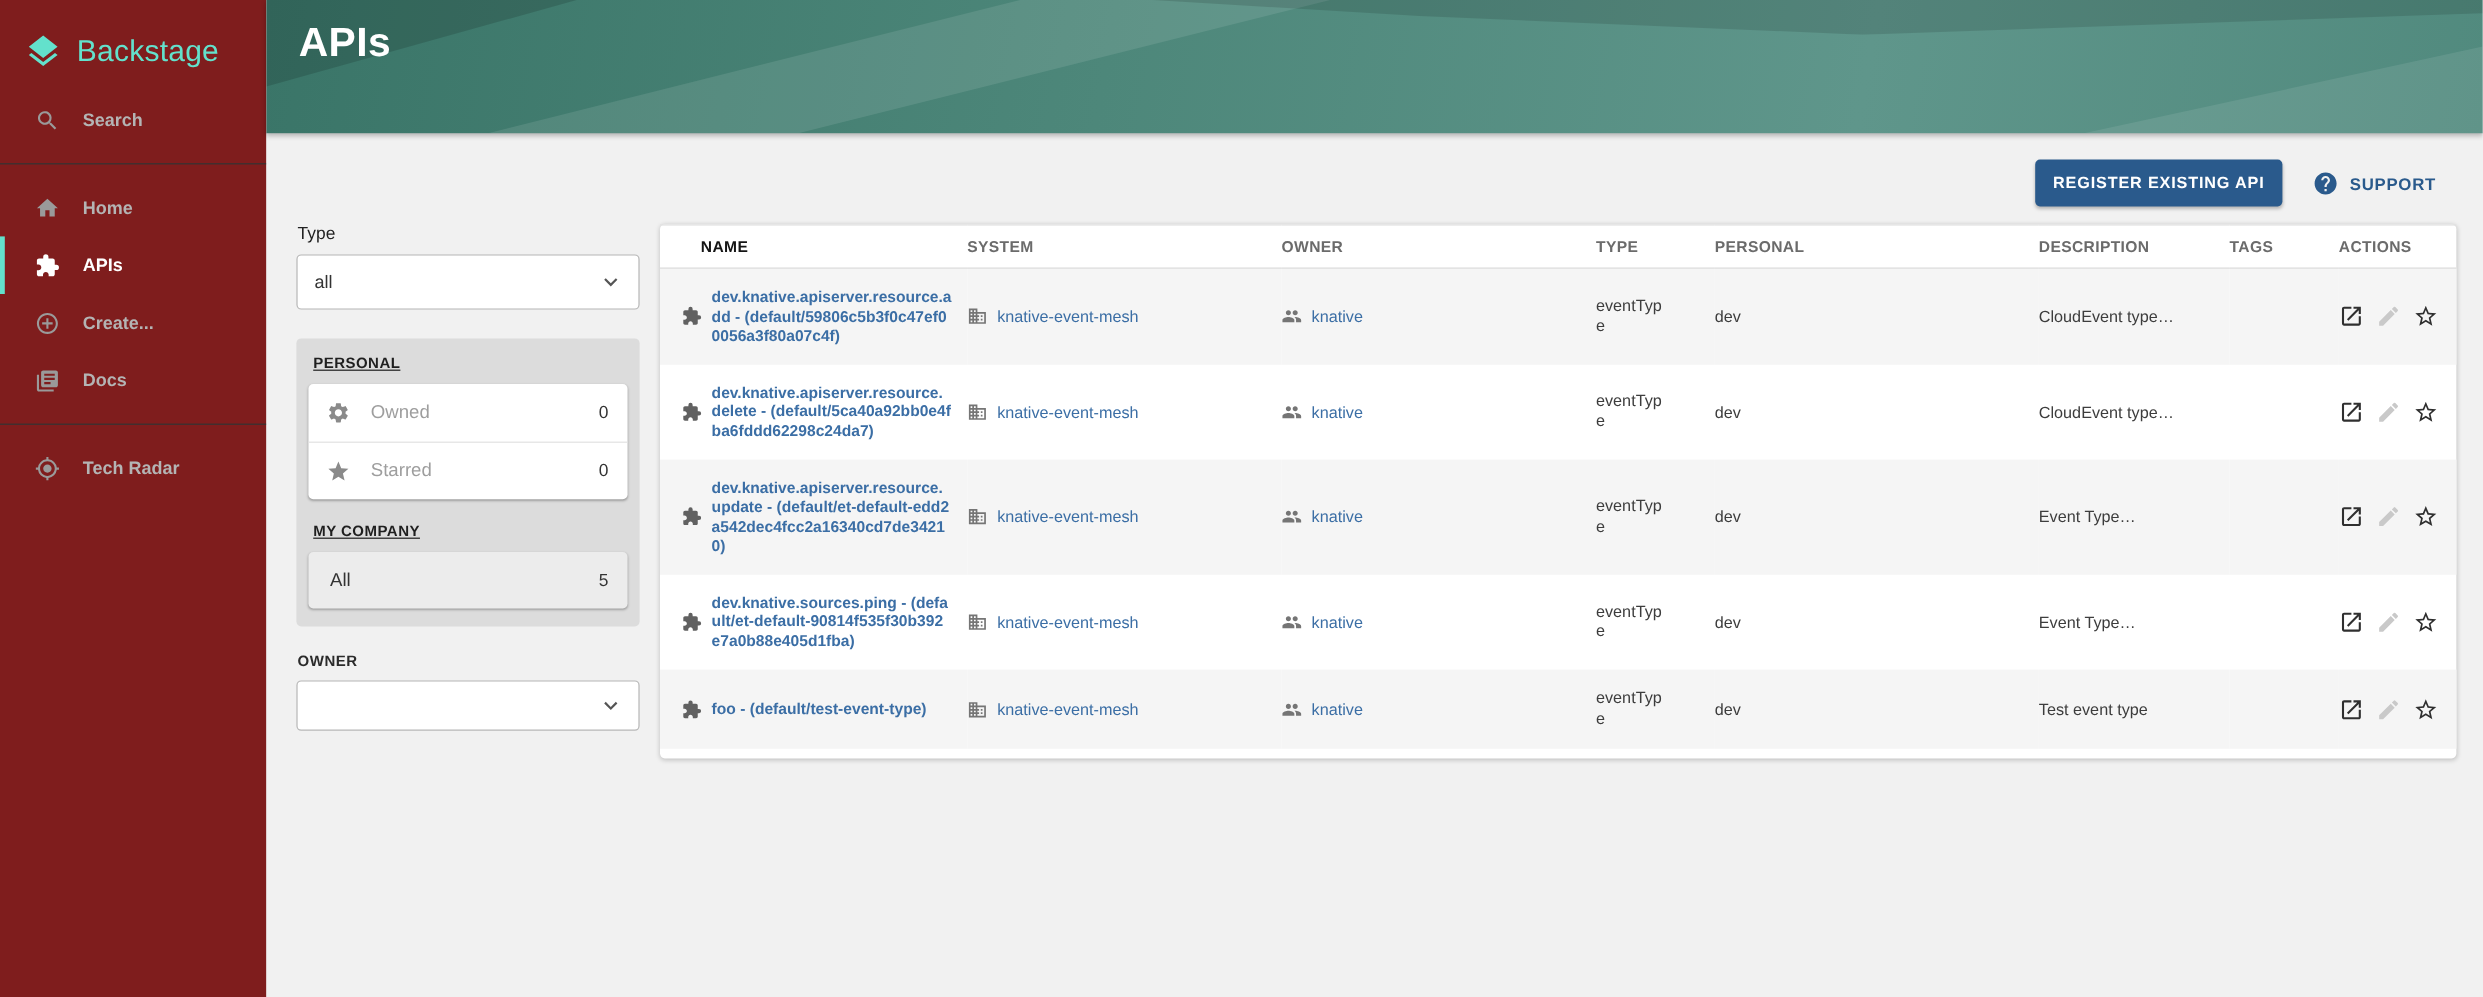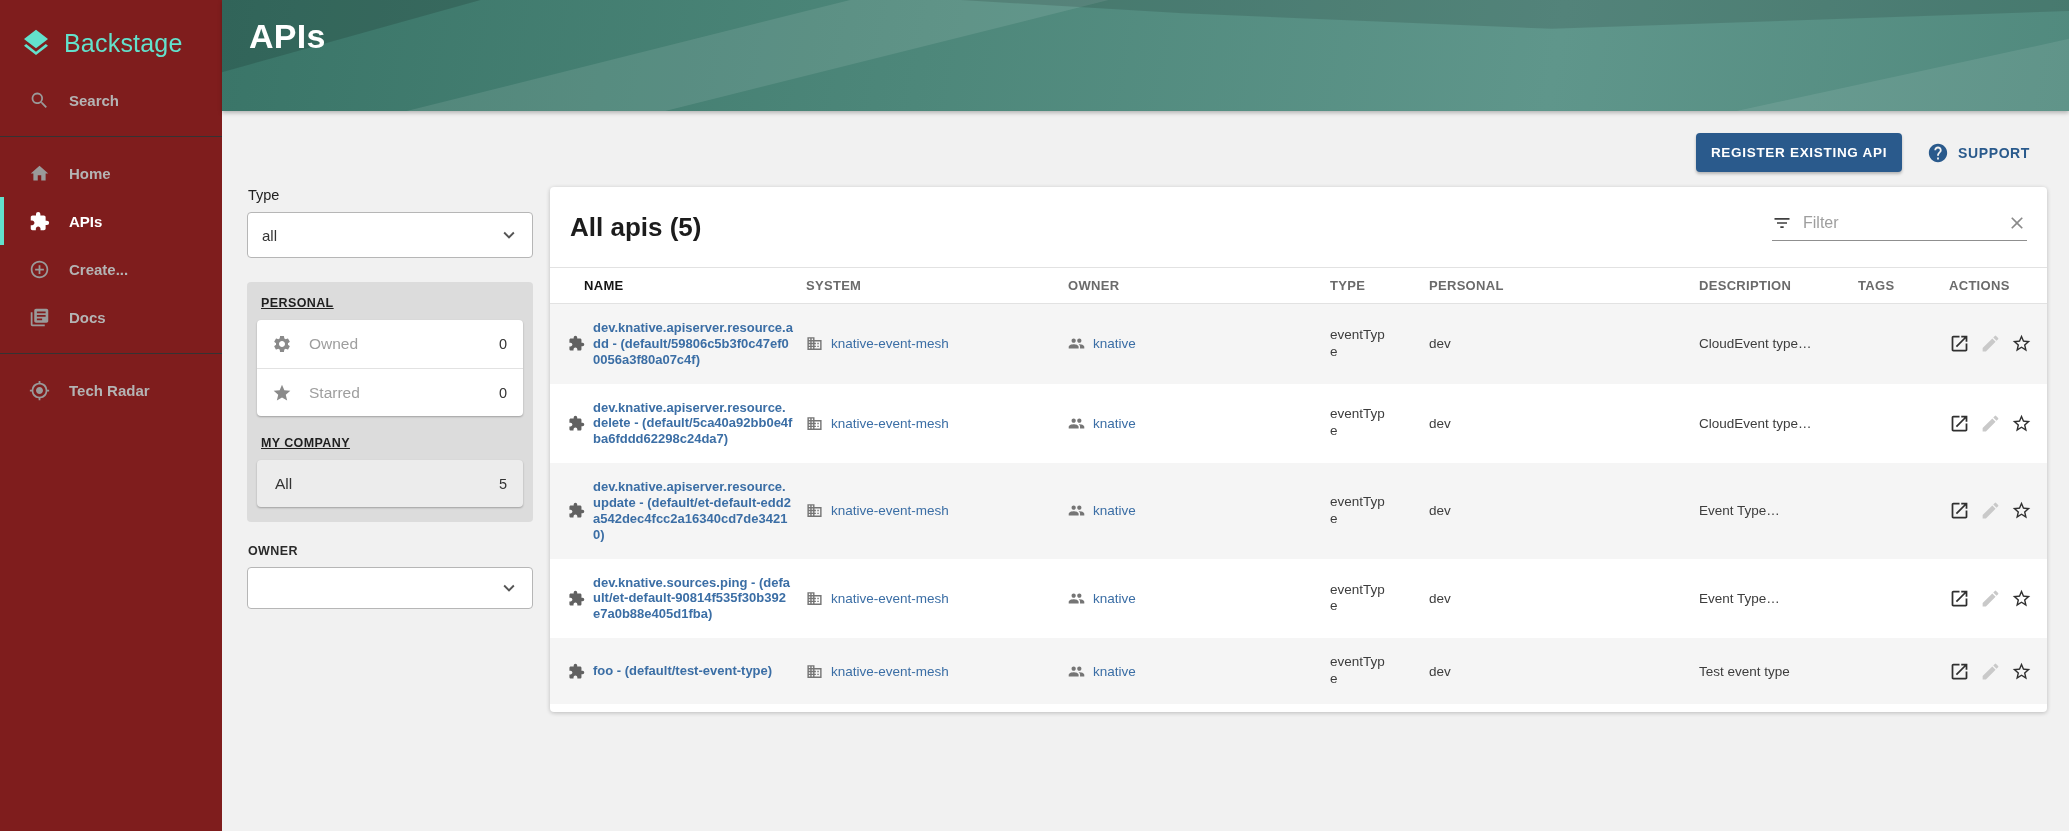--- a/index.html
+++ b/index.html
@@ -222,32 +222,20 @@
           <div class="owner-label">OWNER</div>
           <div class="selectbox owner-select">
             <span></span>
             <svg class="chev" viewBox="0 0 24 24">
                 <path d="M7.41 8.59 12 13.17l4.59-4.58L18 10l-6 6-6-6 1.41-1.41z"></path>
               </svg>
           </div>
         </aside>
 
         <section class="table-card">
-          <div class="card-head">
-            <div class="card-title">All apis (5)</div>
-            <div class="filter-field">
-              <svg class="icon-filter" viewBox="0 0 24 24">
-                  <path d="M10 18h4v-2h-4v2zM3 6v2h18V6H3zm3 7h12v-2H6v2z"></path>
-                </svg>
-              <input type="text" placeholder="Filter" style="">
-              <svg class="icon-clear" viewBox="0 0 24 24">
-                  <path d="M19 6.41 17.59 5 12 10.59 6.41 5 5 6.41 10.59 12 5 17.59 6.41 19 12 13.41 17.59 19 19 17.59 13.41 12z"></path>
-                </svg>
-            </div>
-          </div>
 
           <table>
             <thead>
               <tr>
                 <th class="c-name">NAME</th>
                 <th class="c-system">SYSTEM</th>
                 <th class="c-owner">OWNER</th>
                 <th class="c-type">TYPE</th>
                 <th class="c-life">PERSONAL</th>
                 <th class="c-desc">DESCRIPTION</th>

